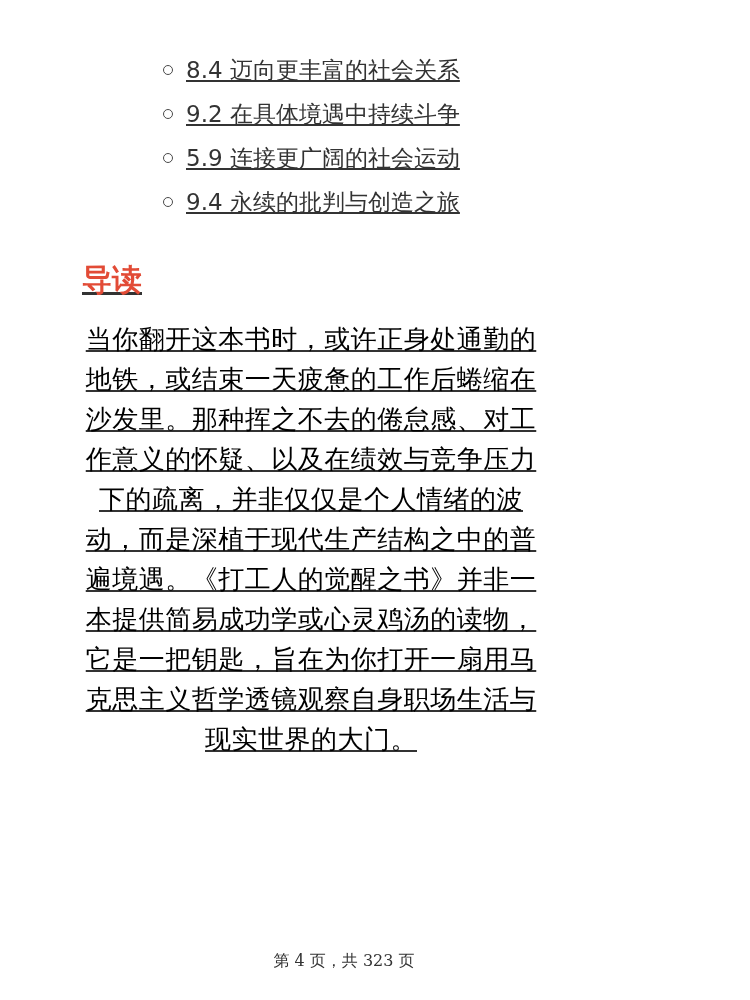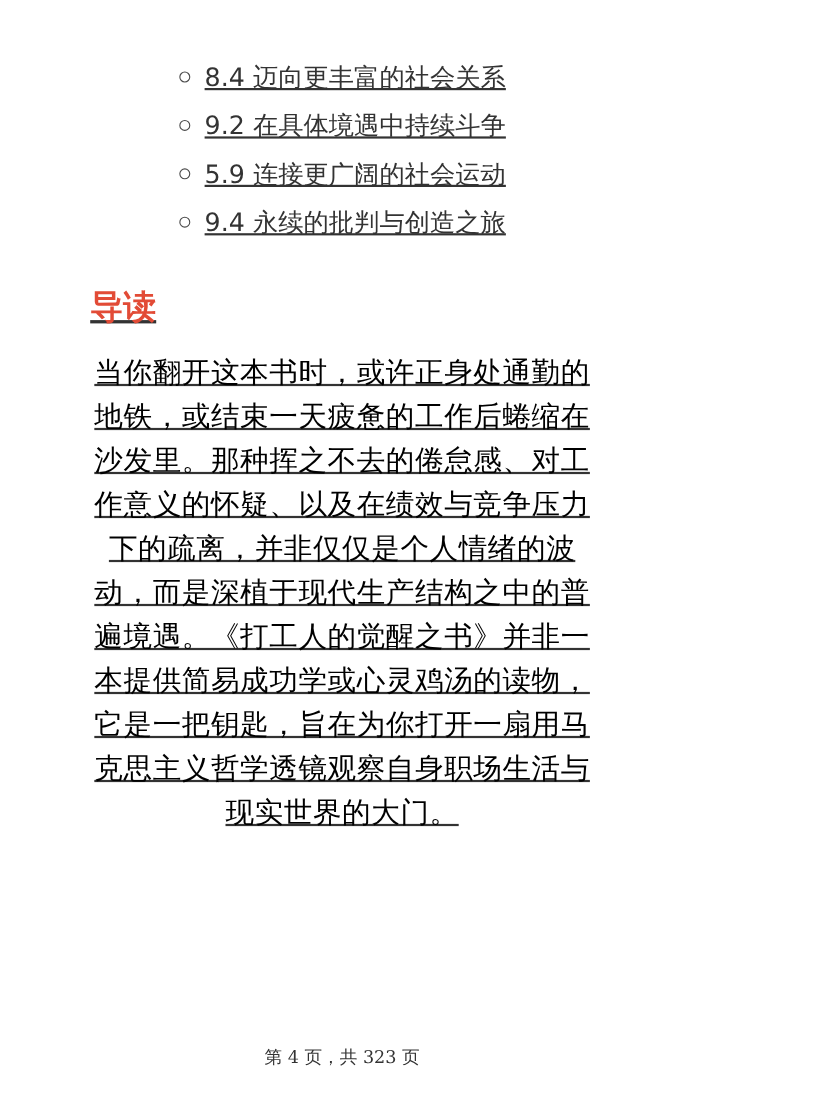--- a/index.html
+++ b/index.html
@@ -59,20 +59,21 @@
     text-align: center;
   }
   .body-paragraph + .body-paragraph { margin-top: 13px; }
   
   .footer {
     position: absolute;
     left: 0;
     bottom: 28px;
     width: 100%;
     text-align: center;
+    padding-left: 33px;
   }
   .page-indicator {
     font-family: "DejaVu Serif", "Liberation Serif", serif;
     font-size: 16px;
     color: #333333;
   }
 </style>
 </head>
 <body>
 

